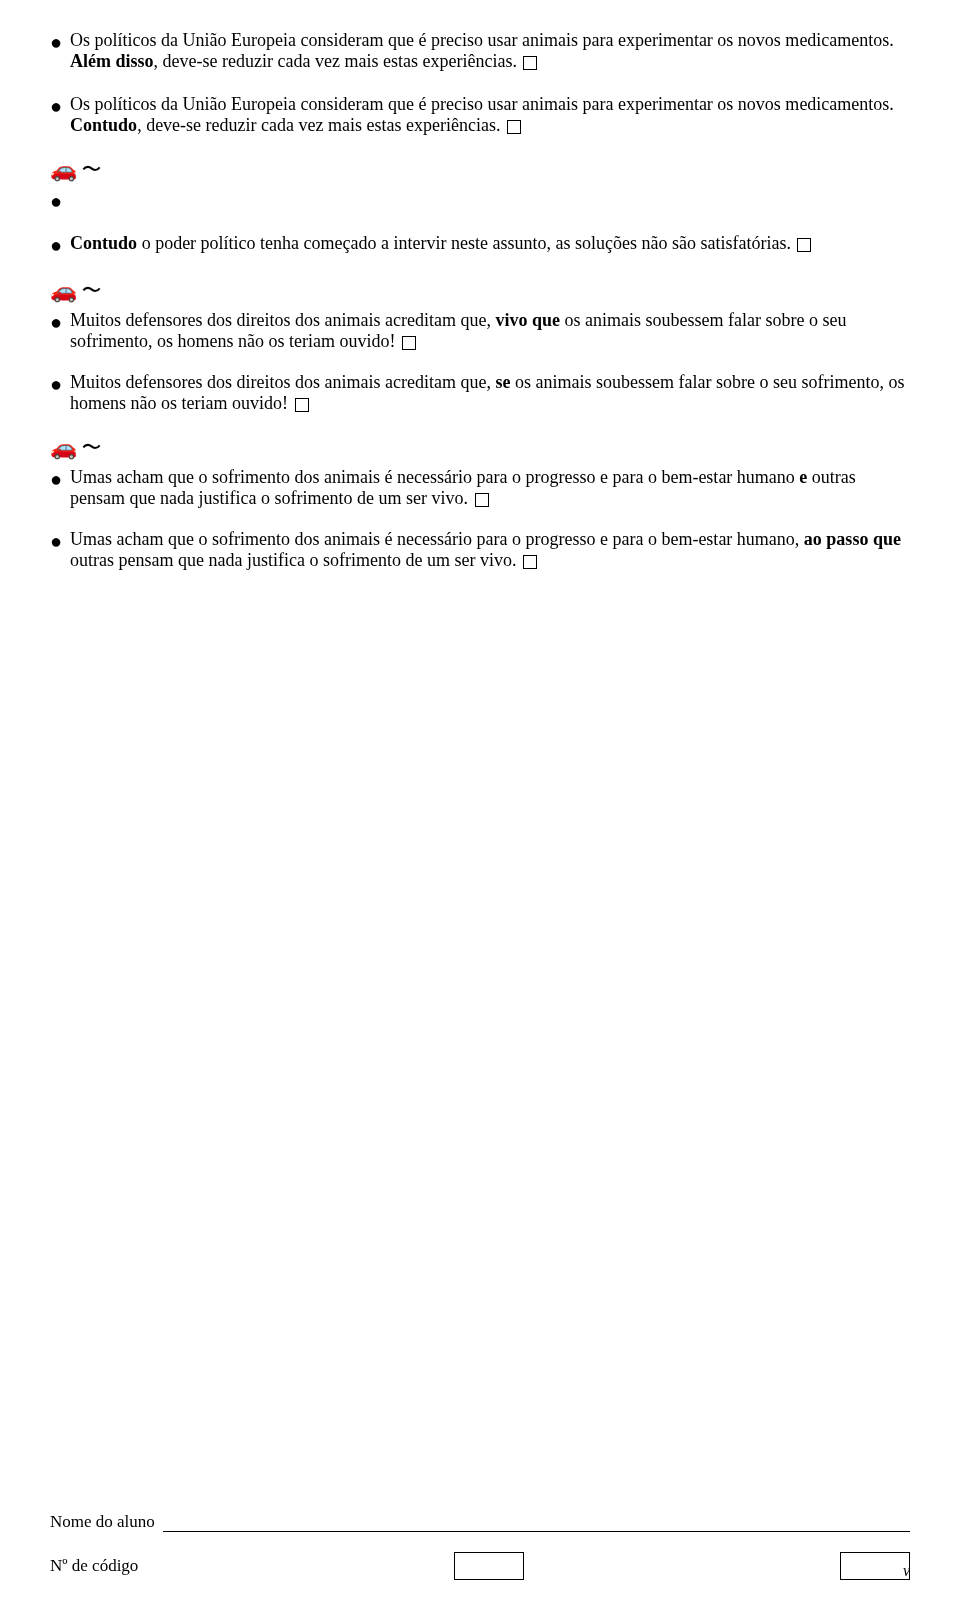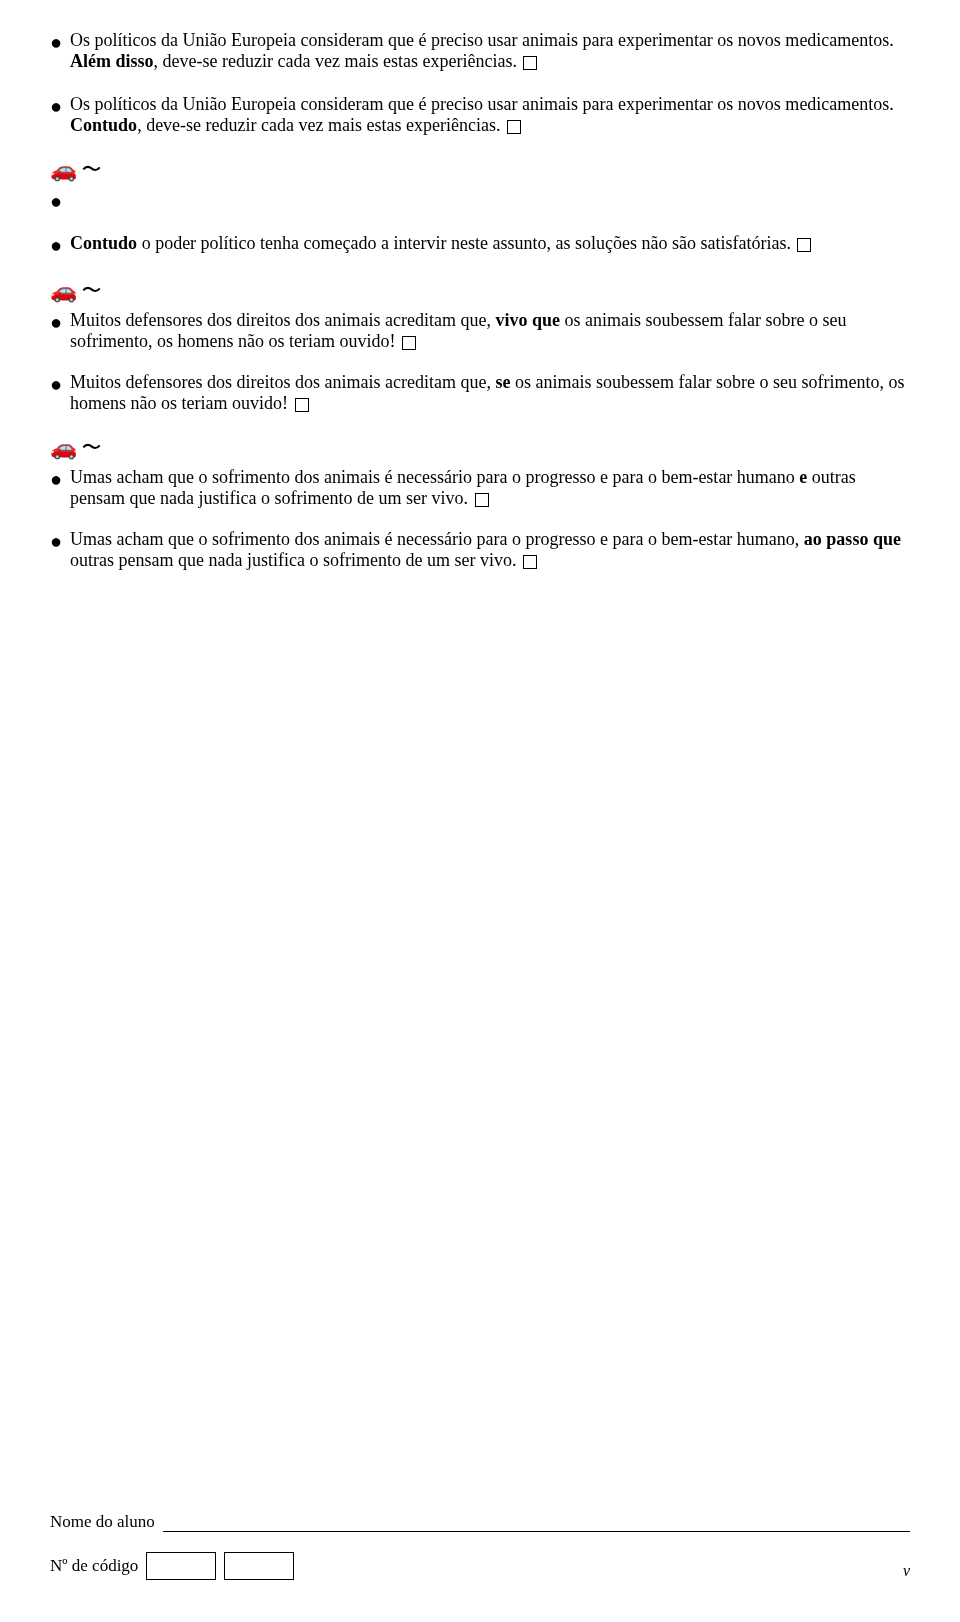--- a/index.html
+++ b/index.html
@@ -71,21 +71,21 @@
 
     .nome-underline {
       flex: 1;
       border-bottom: 1px solid #000;
       height: 20px;
     }
 
     .codigo-row {
       display: flex;
       align-items: center;
-      justify-content: flex-start;
+      justify-content: space-between;
       gap: 8px;
     }
 
     .codigo-label {
       font-size: 17px;
     }
 
     .codigo-box {
       display: inline-block;
       width: 70px;

